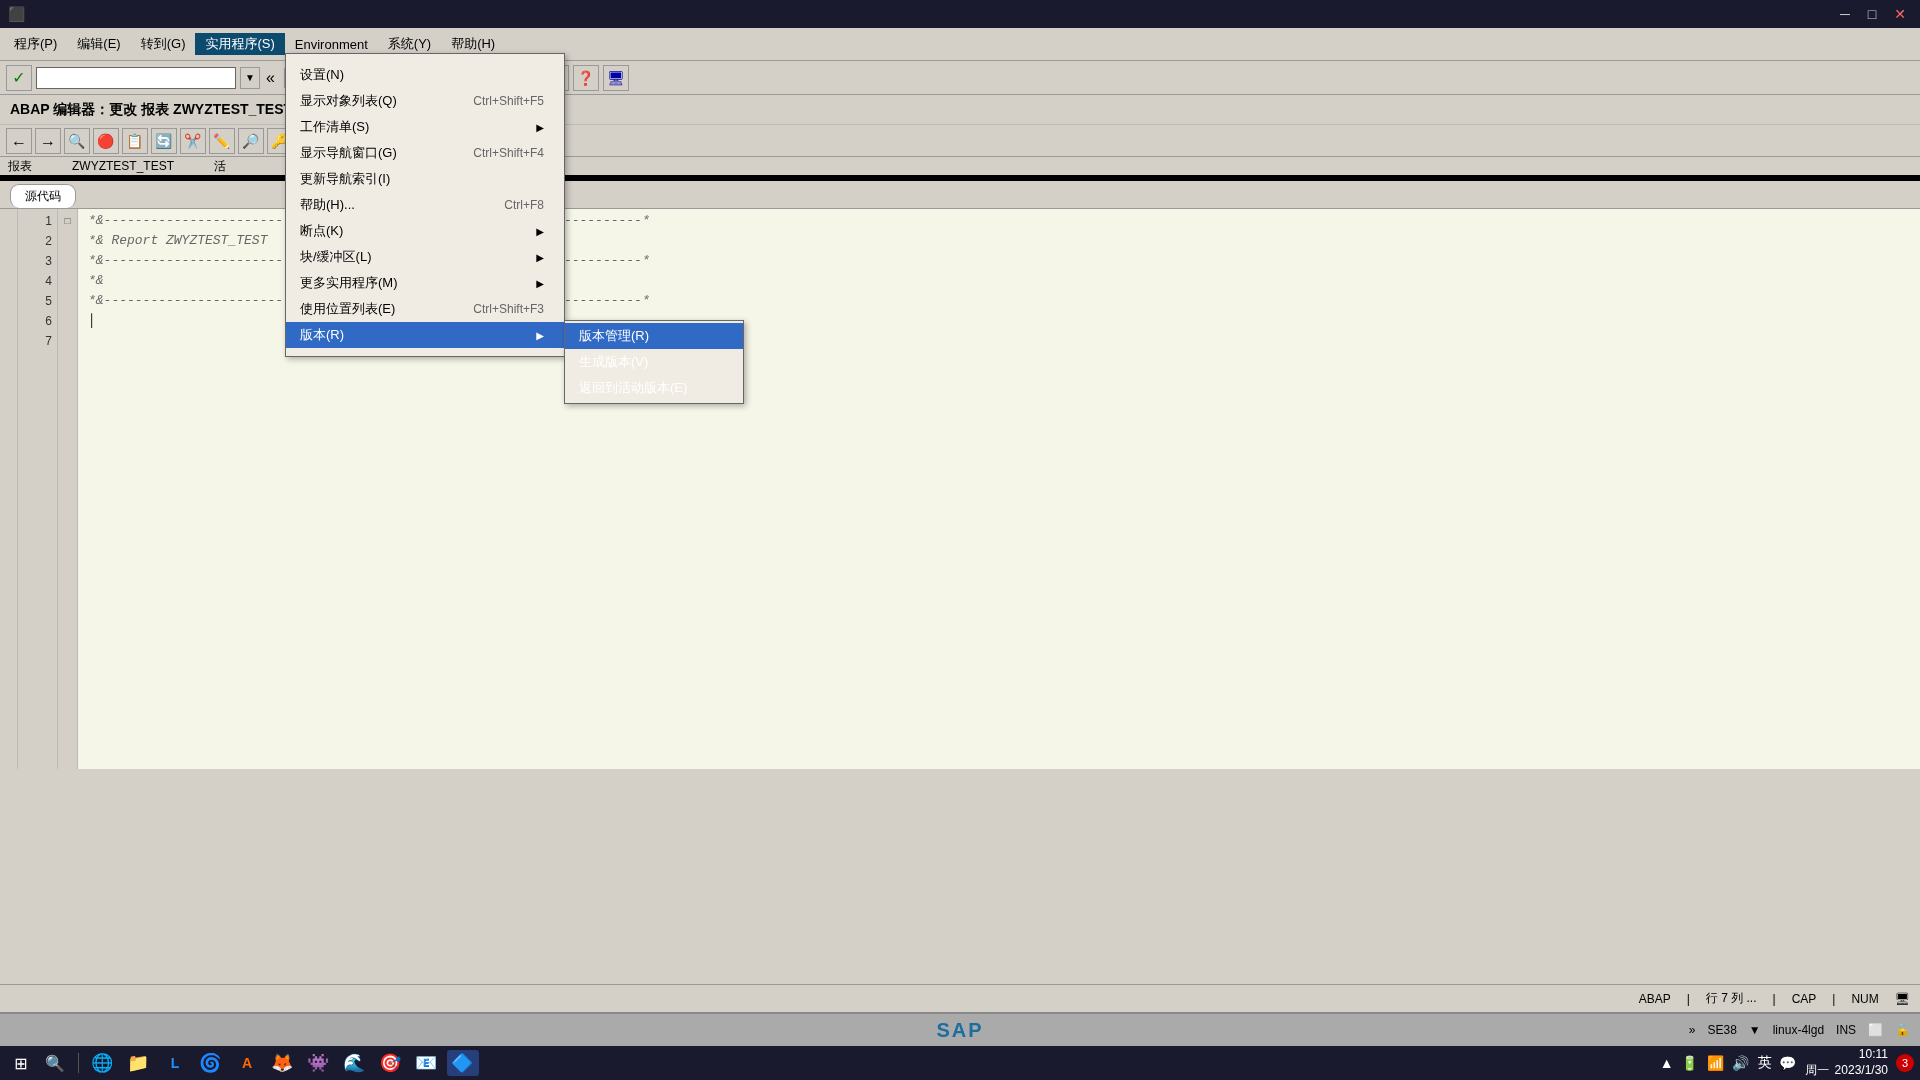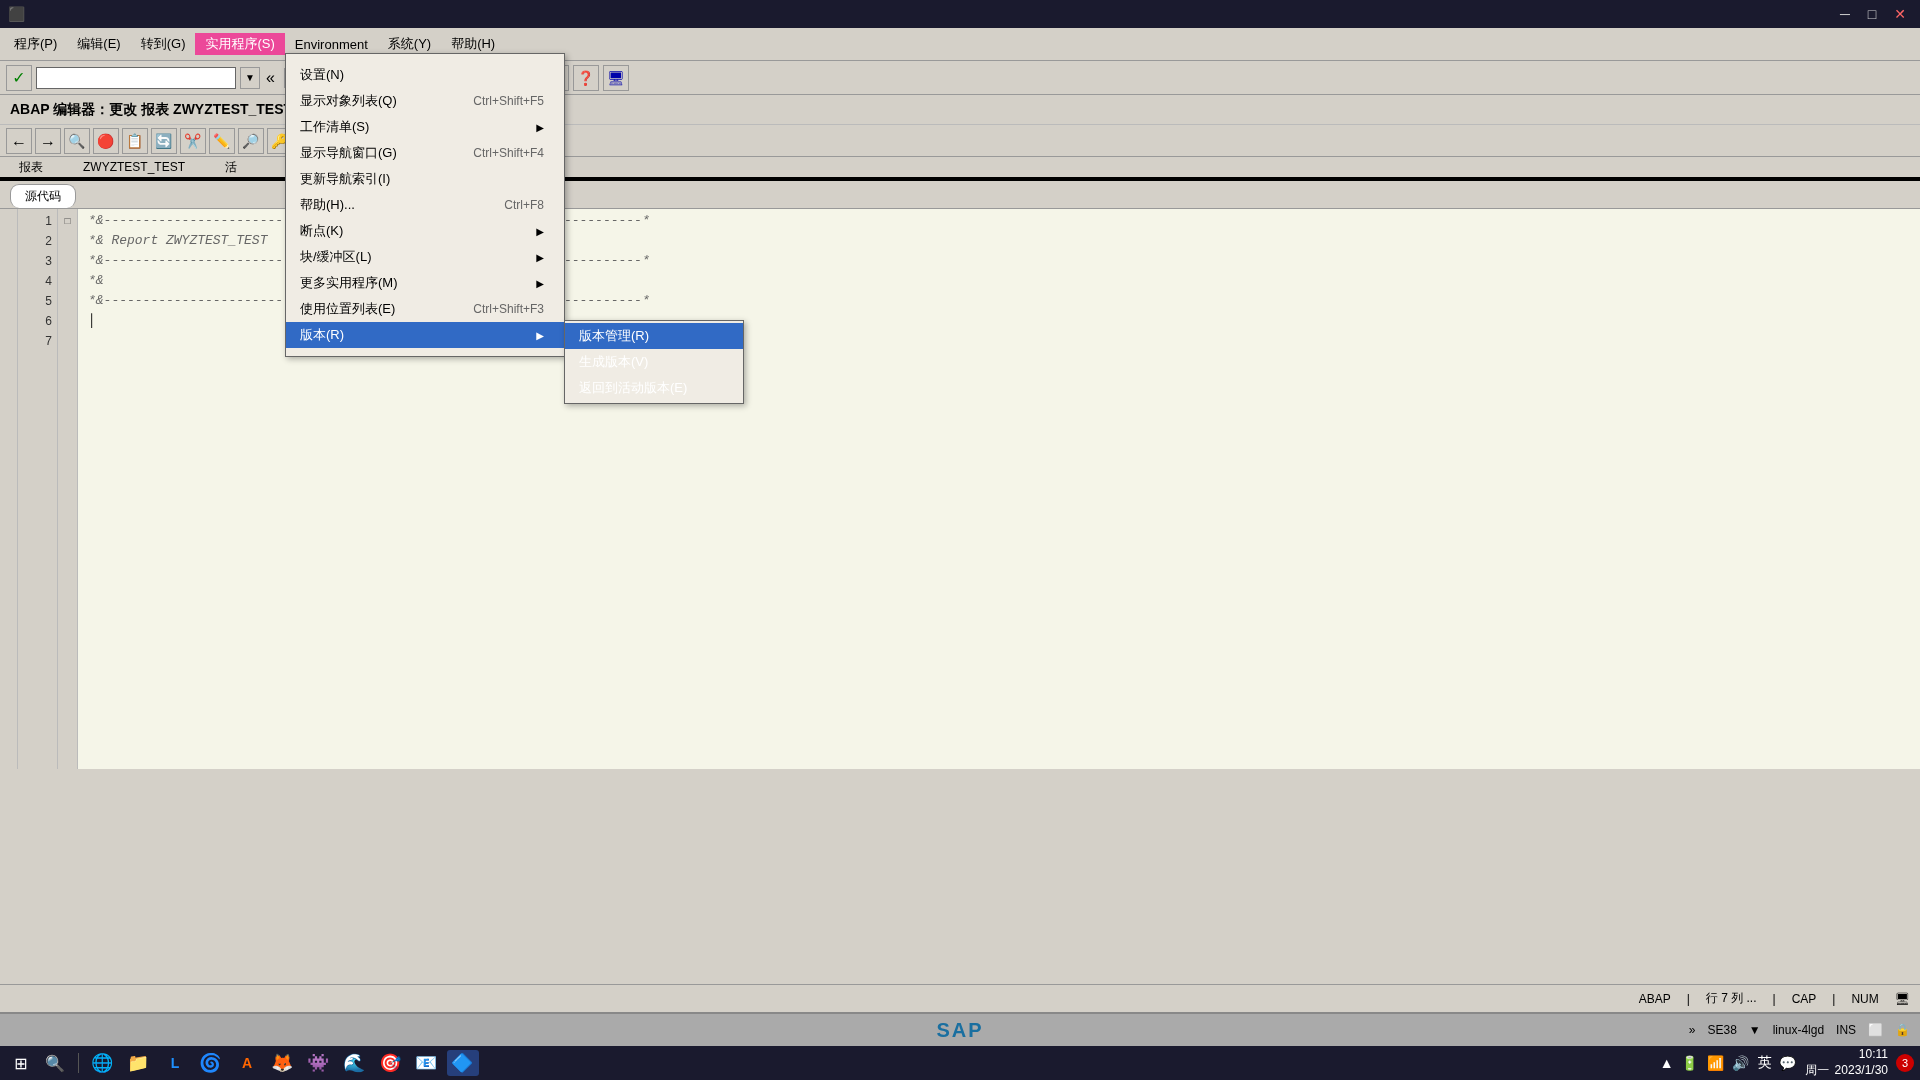--- a/index.html
+++ b/index.html
@@ -34,21 +34,21 @@
       padding: 2px 10px;
       cursor: pointer;
       font-size: 13px;
       white-space: nowrap;
     }
     .menu-item:hover, .menu-item.active {
       background: #316ac5;
       color: white;
     }
     .menu-item.active {
-      background: #ec4899;
+      background: #0c4a6e;
       color: white;
     }
 
     
     #toolbar1 {
       height: 34px;
       background: #d4d0c8;
       display: flex;
       align-items: center;
       padding: 2px 6px;
@@ -121,22 +121,22 @@
       margin-right: 2px;
     }
     .tab.active { background: #ffffff; border-radius: 9px; }
 
     
     #report-bar {
       height: 24px;
       background: #d4d0c8;
       display: flex;
       align-items: center;
-      padding: 0 19px;
-      border-bottom: 4px solid #000000;
+      padding: 0 8px;
+      border-bottom: 6px solid #000000;
       font-size: 12px;
       gap: 40px;
     }
 
     
     #main-area {
       display: flex;
       height: calc(1080px - 28px - 26px - 34px - 30px - 32px - 28px - 24px - 40px - 34px);
     }
 

